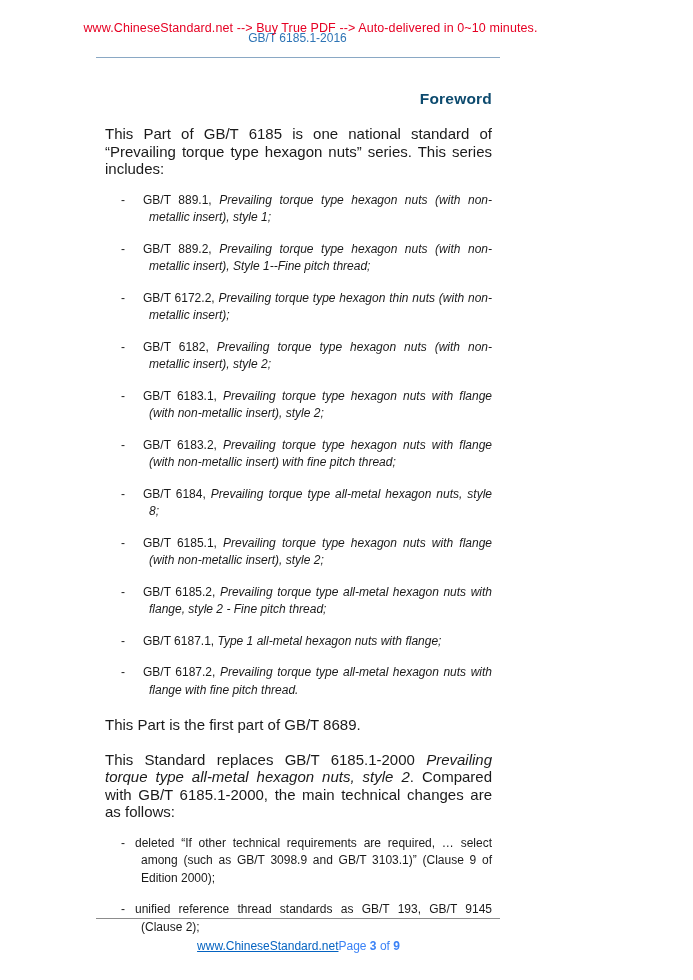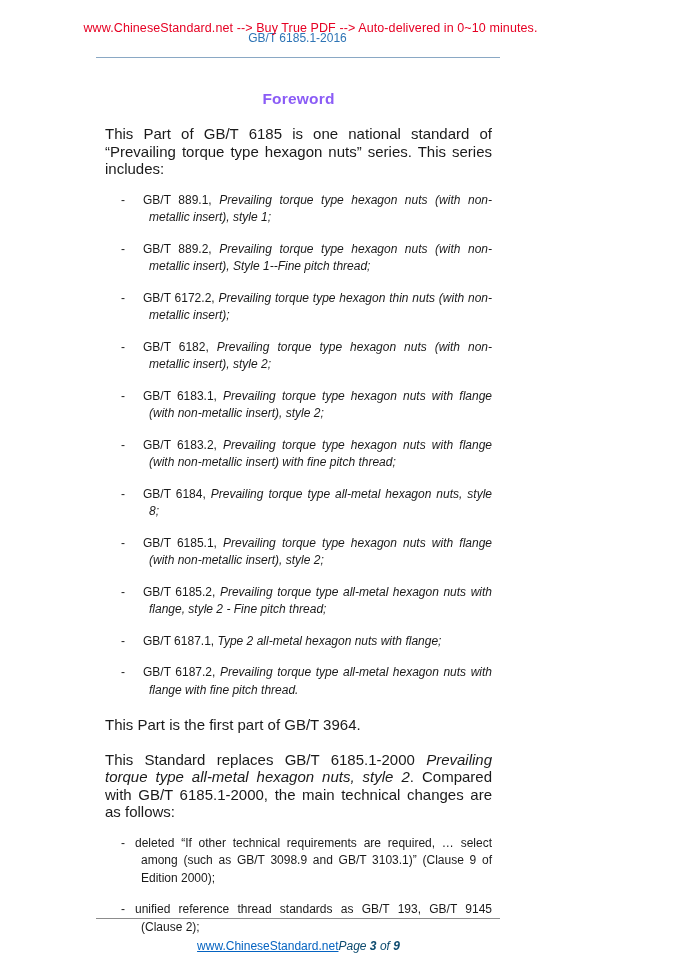--- a/index.html
+++ b/index.html
@@ -26,22 +26,22 @@
     text-align: center; color: #2e74b5; font-size: 12px; z-index: 1;
   }
   .header-rule {
     position: absolute; top: 57px; left: 96px; right: 95px;
     border-top: 1px solid #8aa8c4; height: 0;
   }
 
   
   .content { padding: 0 103px 0 105px; }
   .doc-title {
-    text-align: center; font-size: 15.5px; font-weight: bold;
-    color: #8b5cf6; margin-top: 28px; letter-spacing: 0.2px;
+    text-align: right; font-size: 15.5px; font-weight: bold;
+    color: #0c4a6e; margin-top: 28px; letter-spacing: 0.2px;
   }
   p.body { font-size: 15px; line-height: 17.5px; text-align: justify; margin-top: 17px; }
 
   ul.stds, ul.changes { list-style: none; margin-top: 3px; }
   ul.stds li, ul.changes li {
     position: relative; font-size: 12px; line-height: 17.5px;
     text-align: justify; margin-top: 14px;
   }
   ul.stds li { padding-left: 44px; text-indent: -6px; }
   ul.changes li { padding-left: 36px; text-indent: -6px; }
@@ -52,21 +52,21 @@
   .footer-rule {
     position: absolute; left: 96px; right: 95px; bottom: 61px;
     border-top: 1px solid #8c8c8c; height: 0;
   }
   .footer {
     position: absolute; left: 105px; right: 103px; bottom: 27px;
     display: flex; justify-content: center; align-items: baseline;
     font-size: 12px;
   }
   .footer-link { color: #0563c1; text-decoration: underline; cursor: pointer; }
-  .pageinfo { color: #0c4a6e; font-style: italic; }
+  .pageinfo { color: #3b82f6; }
   .pageinfo b { font-weight: bold; }
 </style>
 </head>
 <body>
 
 <div class="page">
 
   <div class="header">
     <div class="docnum">GB/T 6185.1-2016</div>
     <div class="promo">www.ChineseStandard.net --&gt; Buy True PDF --&gt; Auto-delivered in 0~10 minutes.</div>
@@ -121,30 +121,30 @@
         <span class="italic">Prevailing torque type hexagon nuts with flange (with non-metallic insert), style 2;</span>
       </li>
       <li>
         <span class="dash">-</span>
         <span>GB/T 6185.2,</span>
         <span class="italic">Prevailing torque type all-metal hexagon nuts with flange, style 2 - Fine pitch thread;</span>
       </li>
       <li>
         <span class="dash">-</span>
         <span>GB/T 6187.1,</span>
-        <span class="italic">Type 2 all-metal hexagon nuts with flange;</span>
+        <span class="italic">Type 1 all-metal hexagon nuts with flange;</span>
       </li>
       <li>
         <span class="dash">-</span>
         <span>GB/T 6187.2,</span>
         <span class="italic">Prevailing torque type all-metal hexagon nuts with flange with fine pitch thread.</span>
       </li>
     </ul>
 
-    <p class="body">This Part is the first part of GB/T 3964.</p>
+    <p class="body">This Part is the first part of GB/T 8689.</p>
 
 
     <p class="body"><span>This Standard replaces GB/T 6185.1-2000 </span><span class="italic">Prevailing torque type all-metal hexagon nuts, style 2</span><span>. Compared with GB/T 6185.1-2000, the main technical changes are as follows:</span></p>
 
     <ul class="changes">
       <li>
         <span class="dash">-</span>
         <span>deleted “If other technical requirements are required, … select among (such as GB/T 3098.9 and GB/T 3103.1)” (Clause 9 of Edition 2000);</span>
       </li>
       <li>

